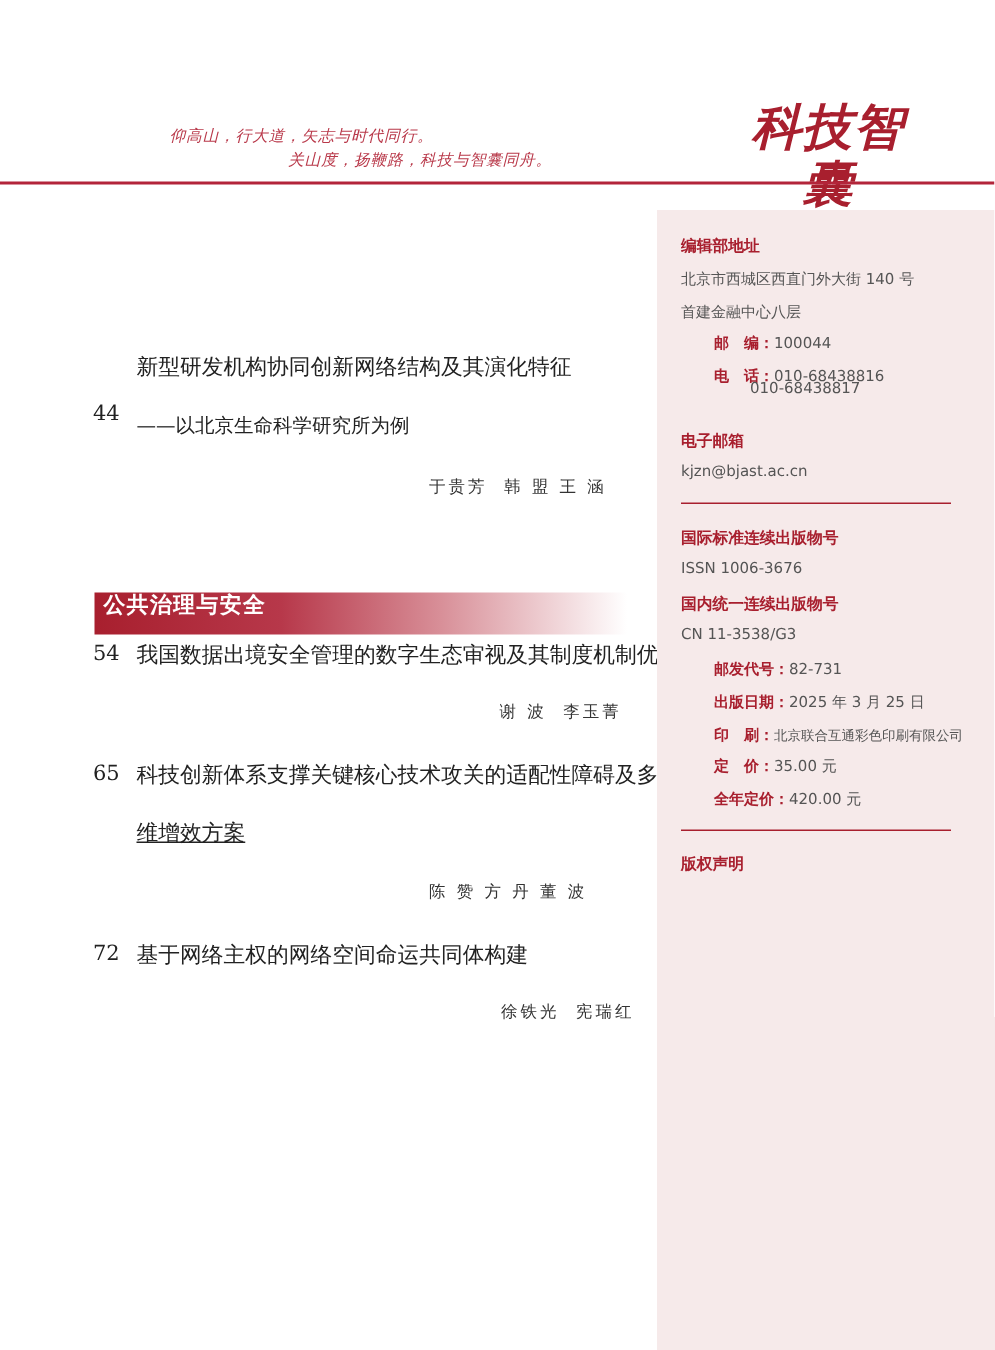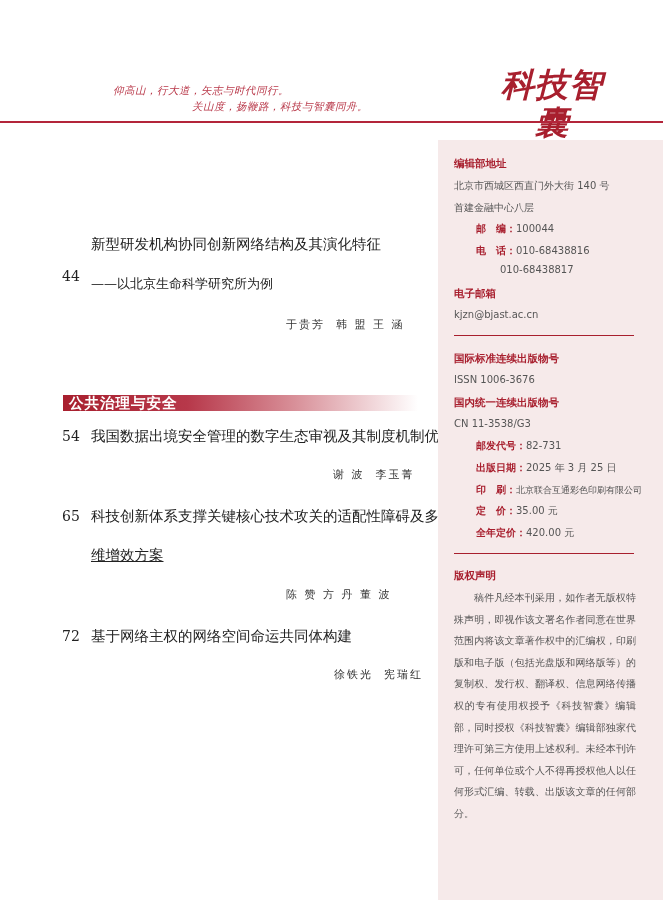--- a/index.html
+++ b/index.html
@@ -28,21 +28,21 @@
 
     .toc { position: absolute; left: 0; top: 0; }
     .entry-title {
       position: absolute; font-size: 14.5px; color: #222; white-space: nowrap;
     }
     .entry-num { position: absolute; font-size: 14px; color: #222; }
     .entry-authors {
       position: absolute; font-size: 11px; color: #333; letter-spacing: 2px; white-space: pre;
     }
     .section-banner {
-      position: absolute; left: 63px; top: 395px; width: 355px; height: 16px;
+      position: absolute; left: 63px; top: 395px; width: 355px; height: 28px;
       background: linear-gradient(to right, #a81f2e 0%, #b7384a 35%, #d88f98 65%, #ffffff 100%);
     }
     .section-banner span {
       position: absolute; left: 6px; top: -1px; color: #fff; font-family: "DejaVu Sans", sans-serif;
       font-weight: bold; font-size: 14.5px; letter-spacing: 1px;
     }
 
     .panel {
       position: absolute; left: 438px; top: 140px; width: 225px; height: 760px;
       background: #f6eaea;
@@ -97,21 +97,21 @@
 <div class="panel">
   <div class="p-head" style="top:17px;">编辑部地址</div>
   <div class="p-text" style="top:39px;">北京市西城区西直门外大街 140 号</div>
   <div class="p-text" style="top:61px;">首建金融中心八层</div>
   <div class="p-kv" style="top:82px;">
     <span class="k">邮　编：</span><span>100044</span>
   </div>
   <div class="p-kv" style="top:104px;">
     <span class="k">电　话：</span><span>010-68438816</span>
   </div>
-  <div class="p-text" style="top:124px;left:62px;">010-68438817</div>
+  <div class="p-text" style="top:114px;left:62px;">010-68438817</div>
   <div class="p-head" style="top:147px;">电子邮箱</div>
   <div class="p-text" style="top:169px;">kjzn@bjast.ac.cn</div>
   <div class="p-rule" style="top:195px;"></div>
 
   <div class="p-head" style="top:212px;">国际标准连续出版物号</div>
   <div class="p-text" style="top:234px;">ISSN 1006-3676</div>
   <div class="p-head" style="top:256px;">国内统一连续出版物号</div>
   <div class="p-text" style="top:278px;">CN 11-3538/G3</div>
   <div class="p-kv" style="top:299px;">
     <span class="k">邮发代号：</span><span>82-731</span>
@@ -124,14 +124,13 @@
   </div>
   <div class="p-kv" style="top:364px;">
     <span class="k">定　价：</span><span>35.00 元</span>
   </div>
   <div class="p-kv" style="top:386px;">
     <span class="k">全年定价：</span><span>420.00 元</span>
   </div>
   <div class="p-rule" style="top:413px;"></div>
 
   <div class="p-head" style="top:429px;">版权声明</div>
-  <div class="p-para" style="top:447px;">稿件凡经本刊采用，如作者无版权特殊声明，即视作该文署名作者同意在世界范围内将该文章著作权中的汇编权，印刷版和电子版（包括光盘版和网络版等）的复制权、发行权、翻译权、信息网络传播权的专有使用权授予《科技智囊》编辑部，同时授权《科技智囊》编辑部独家代理许可第三方使用上述权利。未经本刊许可，任何单位或个人不得再授权他人以任何形式汇编、转载、出版该文章的任何部分。</div>
 </div>
 
 </body></html>

